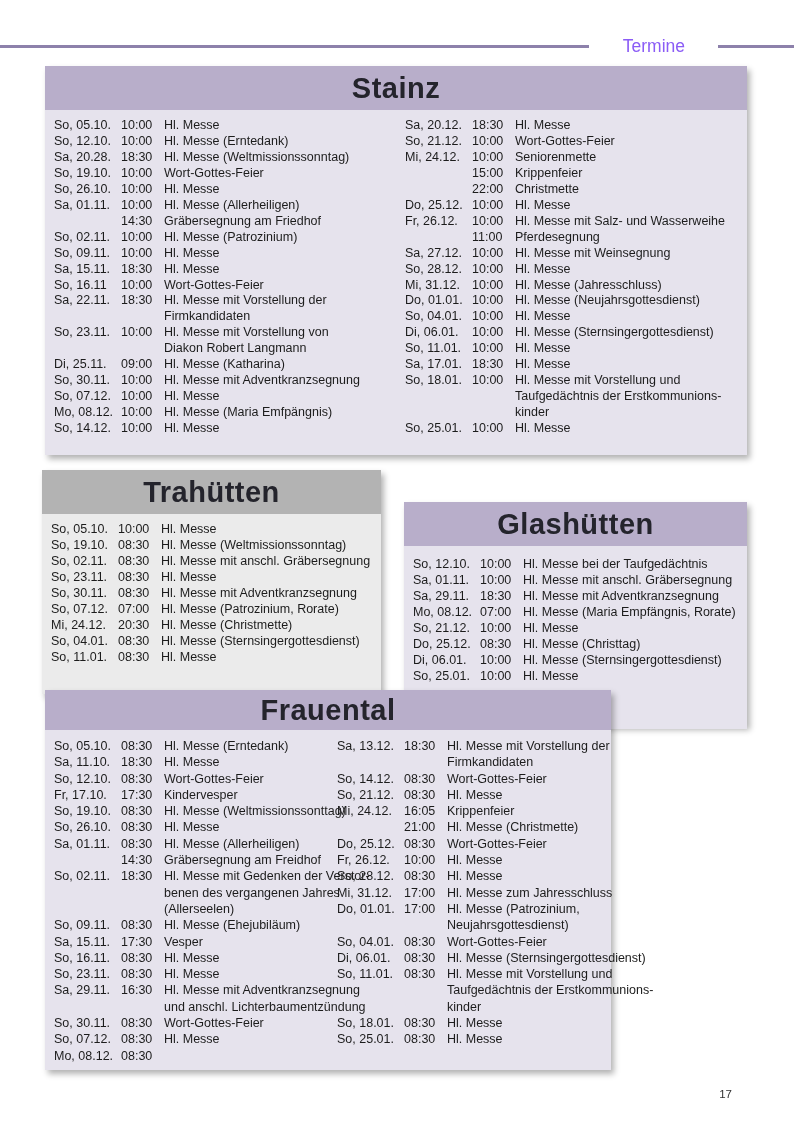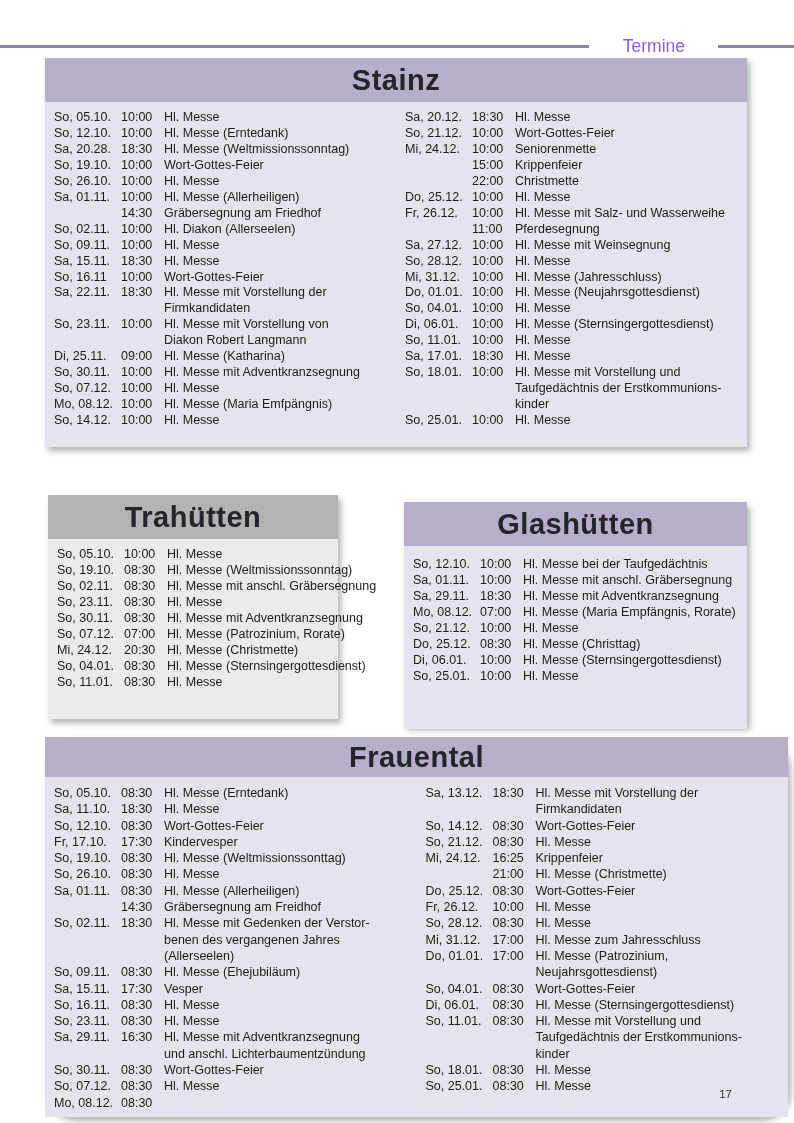--- a/index.html
+++ b/index.html
@@ -40,27 +40,27 @@
   .box-header.purple { background:#b8aeca; }
   .box-header.gray   { background:#b3b3b3; }
   .box-body {
     font-size:12.5px; line-height:15.95px;
     padding-top:8px;
     color:#1c1c1c;
   }
   .box-body.purple-body { background:#e6e3ed; }
   .box-body.gray-body   { background:#ebebeb; }
 
-  #box-stainz     { left:45px;  top:58px;  width:702px; height:389px; }
+  #box-stainz     { left:45px;  top:66px;  width:702px; height:389px; }
   #box-stainz .box-body { height:337px; }
-  #box-trahuetten { left:48px;  top:470px; width:290px; height:224px;margin-top:25px; }
+  #box-trahuetten { left:42px;  top:470px; width:339px; height:224px; }
   #box-trahuetten .box-body { height:172px; }
   #box-glashuetten{ left:404px; top:470px; width:343px; height:224px;margin-top:32px; }
   #box-glashuetten .box-body { height:172px; padding-top:11px; }
-  #box-frauental  { left:45px;  top:737px; width:743px; height:380px;border-radius:28px; }
+  #box-frauental  { left:45px;  top:690px; width:566px; height:380px; }
   #box-frauental .box-header { height:40px; }
   #box-frauental .box-body { height:332px; line-height:16.3px; }
 
   .two-col { display:flex; }
   .col { flex:1; min-width:0; }
   .col, .single-col { padding-left:9px; padding-right:4px; }
 
   .row { display:flex; white-space:nowrap; }
   .row .d { width:67px; flex-shrink:0; }
   .row .t { width:43px; flex-shrink:0; }
@@ -119,21 +119,21 @@
             <span class="e">Hl. Messe (Allerheiligen)</span>
           </div>
           <div class="row">
             <span class="d"></span>
             <span class="t">14:30</span>
             <span class="e">Gräbersegnung am Friedhof</span>
           </div>
           <div class="row">
             <span class="d">So, 02.11.</span>
             <span class="t">10:00</span>
-            <span class="e">Hl. Diakon (Allerseelen)</span>
+            <span class="e">Hl. Messe (Patrozinium)</span>
           </div>
           <div class="row">
             <span class="d">So, 09.11.</span>
             <span class="t">10:00</span>
             <span class="e">Hl. Messe</span>
           </div>
           <div class="row">
             <span class="d">Sa, 15.11.</span>
             <span class="t">18:30</span>
             <span class="e">Hl. Messe</span>
@@ -521,21 +521,21 @@
             <span class="t">08:30</span>
             <span class="e">Wort-Gottes-Feier</span>
           </div>
           <div class="row">
             <span class="d">So, 21.12.</span>
             <span class="t">08:30</span>
             <span class="e">Hl. Messe</span>
           </div>
           <div class="row">
             <span class="d">Mi, 24.12.</span>
-            <span class="t">16:25</span>
+            <span class="t">16:05</span>
             <span class="e">Krippenfeier</span>
           </div>
           <div class="row">
             <span class="d"></span>
             <span class="t">21:00</span>
             <span class="e">Hl. Messe (Christmette)</span>
           </div>
           <div class="row">
             <span class="d">Do, 25.12.</span>
             <span class="t">08:30</span>

